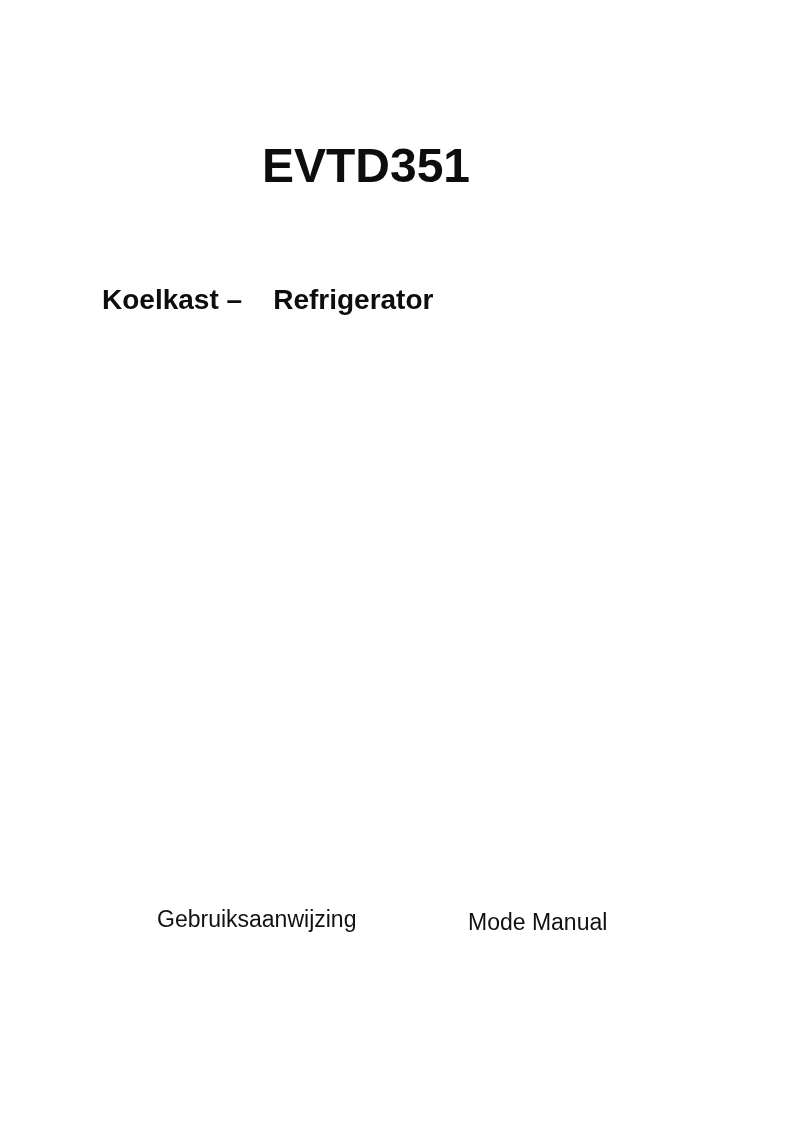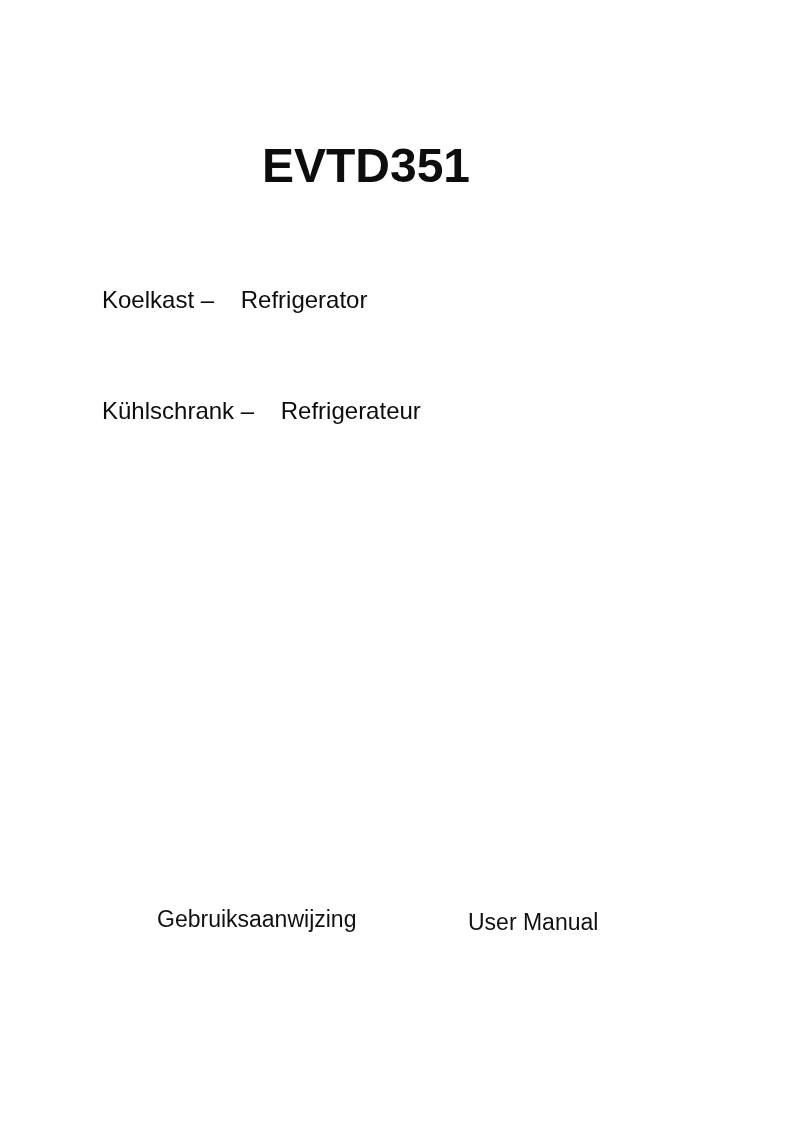--- a/index.html
+++ b/index.html
@@ -27,23 +27,23 @@
     font-size: 48px;
     line-height: 48px;
     font-weight: 700;
     letter-spacing: 0px;
     color: #0d0d0d;
   }
   .product-names {
     position: absolute;
     top: 207px;
     left: 102px;
-    font-size: 24px;
+    font-size: 28px;
     line-height: 37px;
-    font-weight: 400;
+    font-weight: 700;
     color: #0d0d0d;
     white-space: pre; 
   }
   .manual-label {
     position: absolute;
     font-size: 23px;
     line-height: 26px;
     font-weight: 400;
     color: #111111;
     white-space: nowrap;
@@ -55,22 +55,21 @@
 </style>
 </head>
 <body style="background: rgb(255, 255, 255);">
 
 <div class="page" style="color: rgb(17, 17, 17);">
 
   <div class="model-title">EVTD351</div>
 
   <div class="product-names">
     <div>Koelkast –    Refrigerator</div>
-    <div>Kühlschrank –    Refrigerateur</div>
   </div>
 
   <div class="manual-label manual-nl">Gebruiksaanwijzing</div>
 
-  <div class="manual-label manual-en">User Manual</div>
+  <div class="manual-label manual-en">Mode Manual</div>
 
 
 
 </div>
 
 </body></html>

